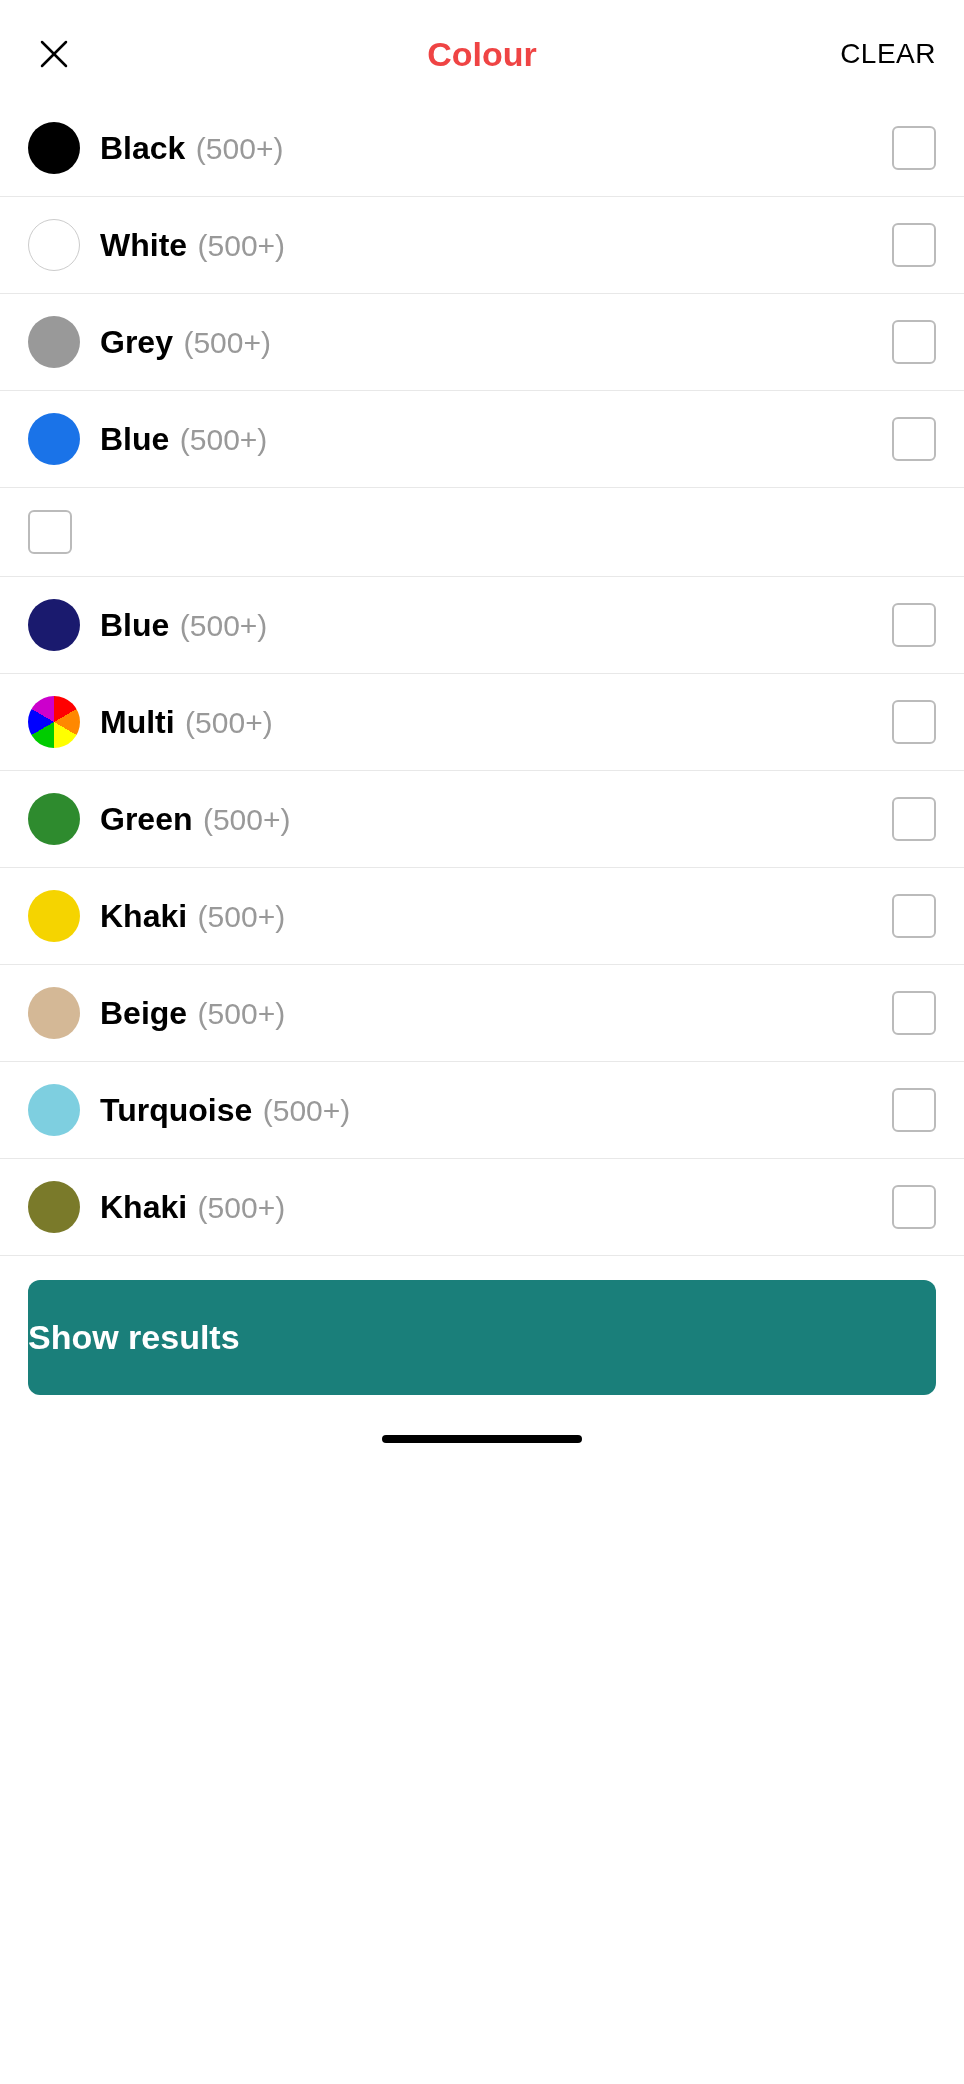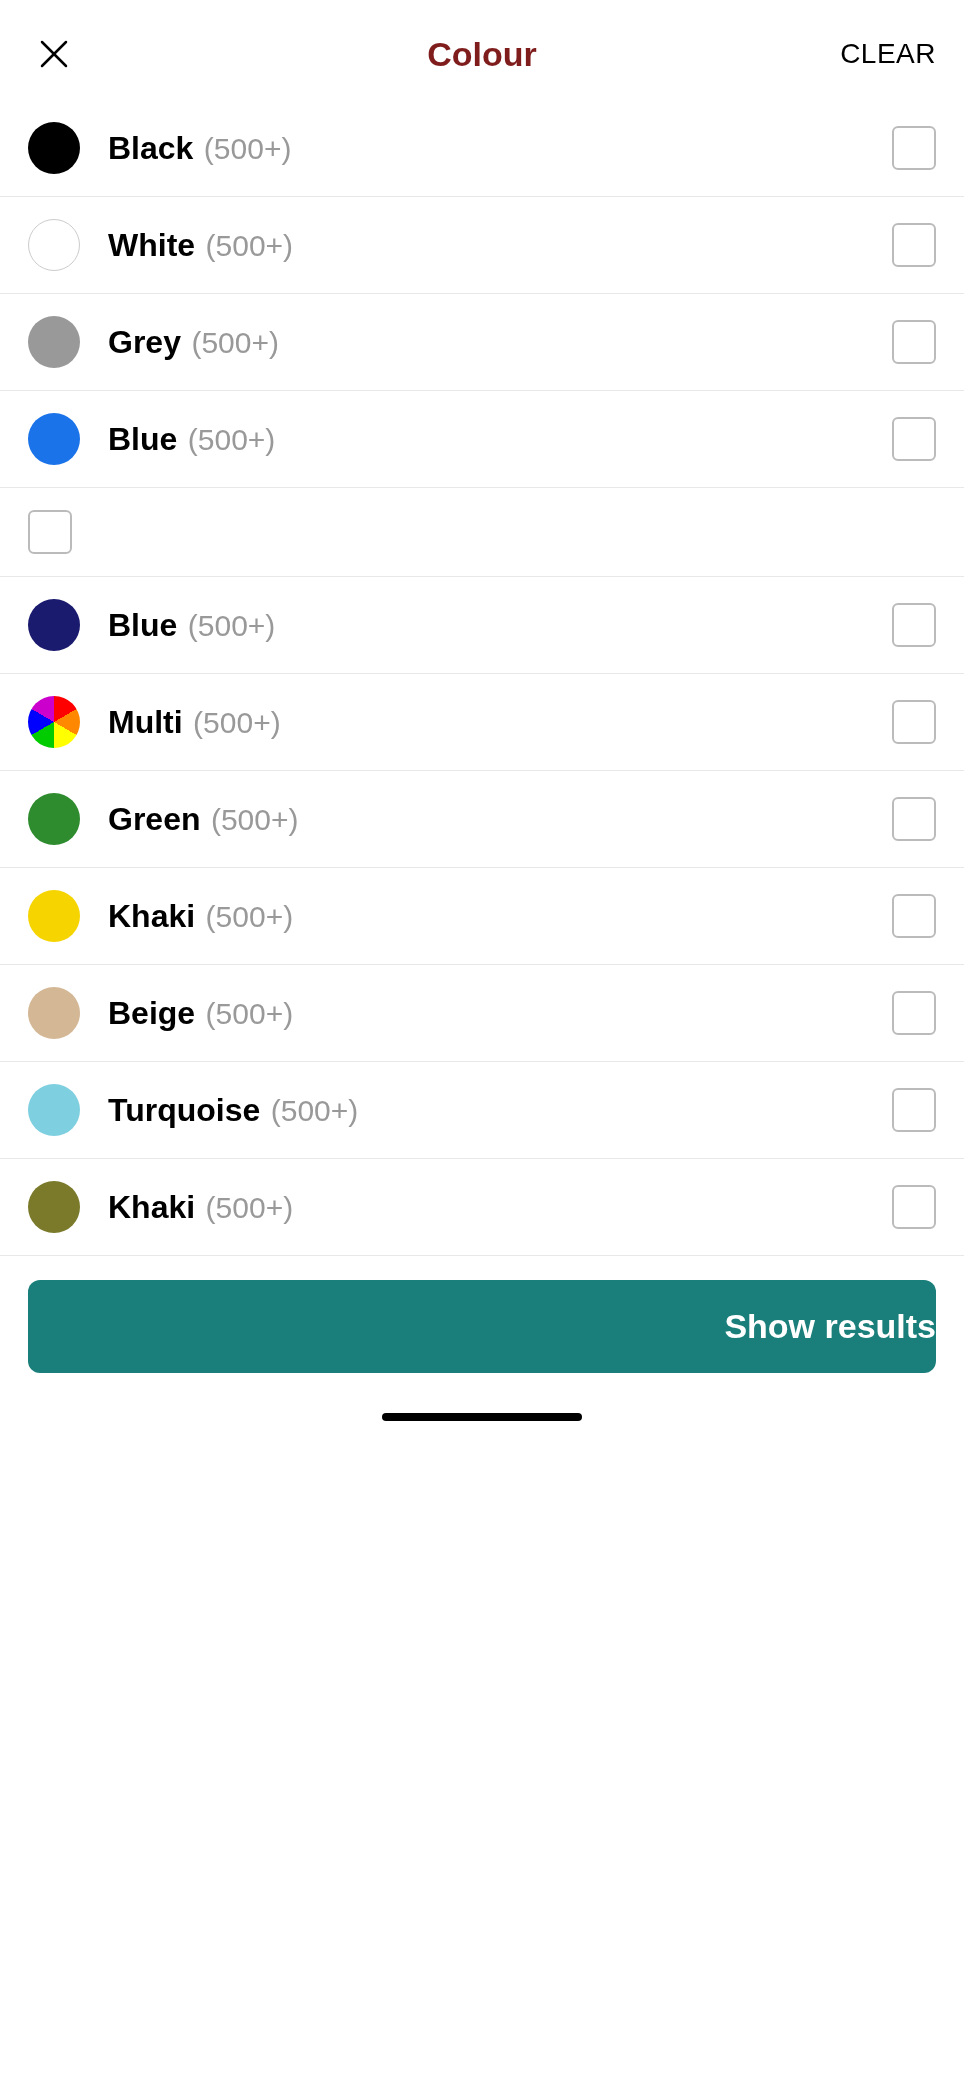--- a/index.html
+++ b/index.html
@@ -21,21 +21,21 @@
       display: flex;
       align-items: center;
       justify-content: space-between;
       padding: 28px 28px 20px 28px;
       position: relative;
     }
 
     .header-title {
       font-size: 34px;
       font-weight: 600;
-      color: #7f1d1d;
+      color: #ef4444;
       position: absolute;
       left: 50%;
       transform: translateX(-50%);
     }
 
     .close-btn {
       background: none;
       border: none;
       cursor: pointer;
       padding: 8px;
@@ -68,21 +68,21 @@
       display: flex;
       align-items: center;
       padding: 22px 28px;
       border-bottom: 1px solid #e8e8e8;
       justify-content: space-between;
     }
 
     .color-item-left {
       display: flex;
       align-items: center;
-      gap: 28px;
+      gap: 20px;
     }
 
     .color-swatch {
       width: 52px;
       height: 52px;
       border-radius: 50%;
       flex-shrink: 0;
     }
 
     .color-swatch.white {
@@ -123,29 +123,29 @@
       cursor: pointer;
       flex-shrink: 0;
       appearance: none;
       -webkit-appearance: none;
     }
 
     .show-results-btn {
       display: block;
       width: calc(100% - 56px);
       margin: 24px 28px;
-      padding: 27px 0;
+      padding: 38px 0;
       background: #1a7f7a;
       color: #ffffff;
       font-size: 34px;
       font-weight: 600;
       border: none;
       border-radius: 12px;
       cursor: pointer;
-      text-align: right;
+      text-align: left;
     }
 
     .home-indicator {
       display: flex;
       justify-content: center;
       padding: 16px 0 24px 0;
     }
 
     .home-bar {
       width: 200px;

